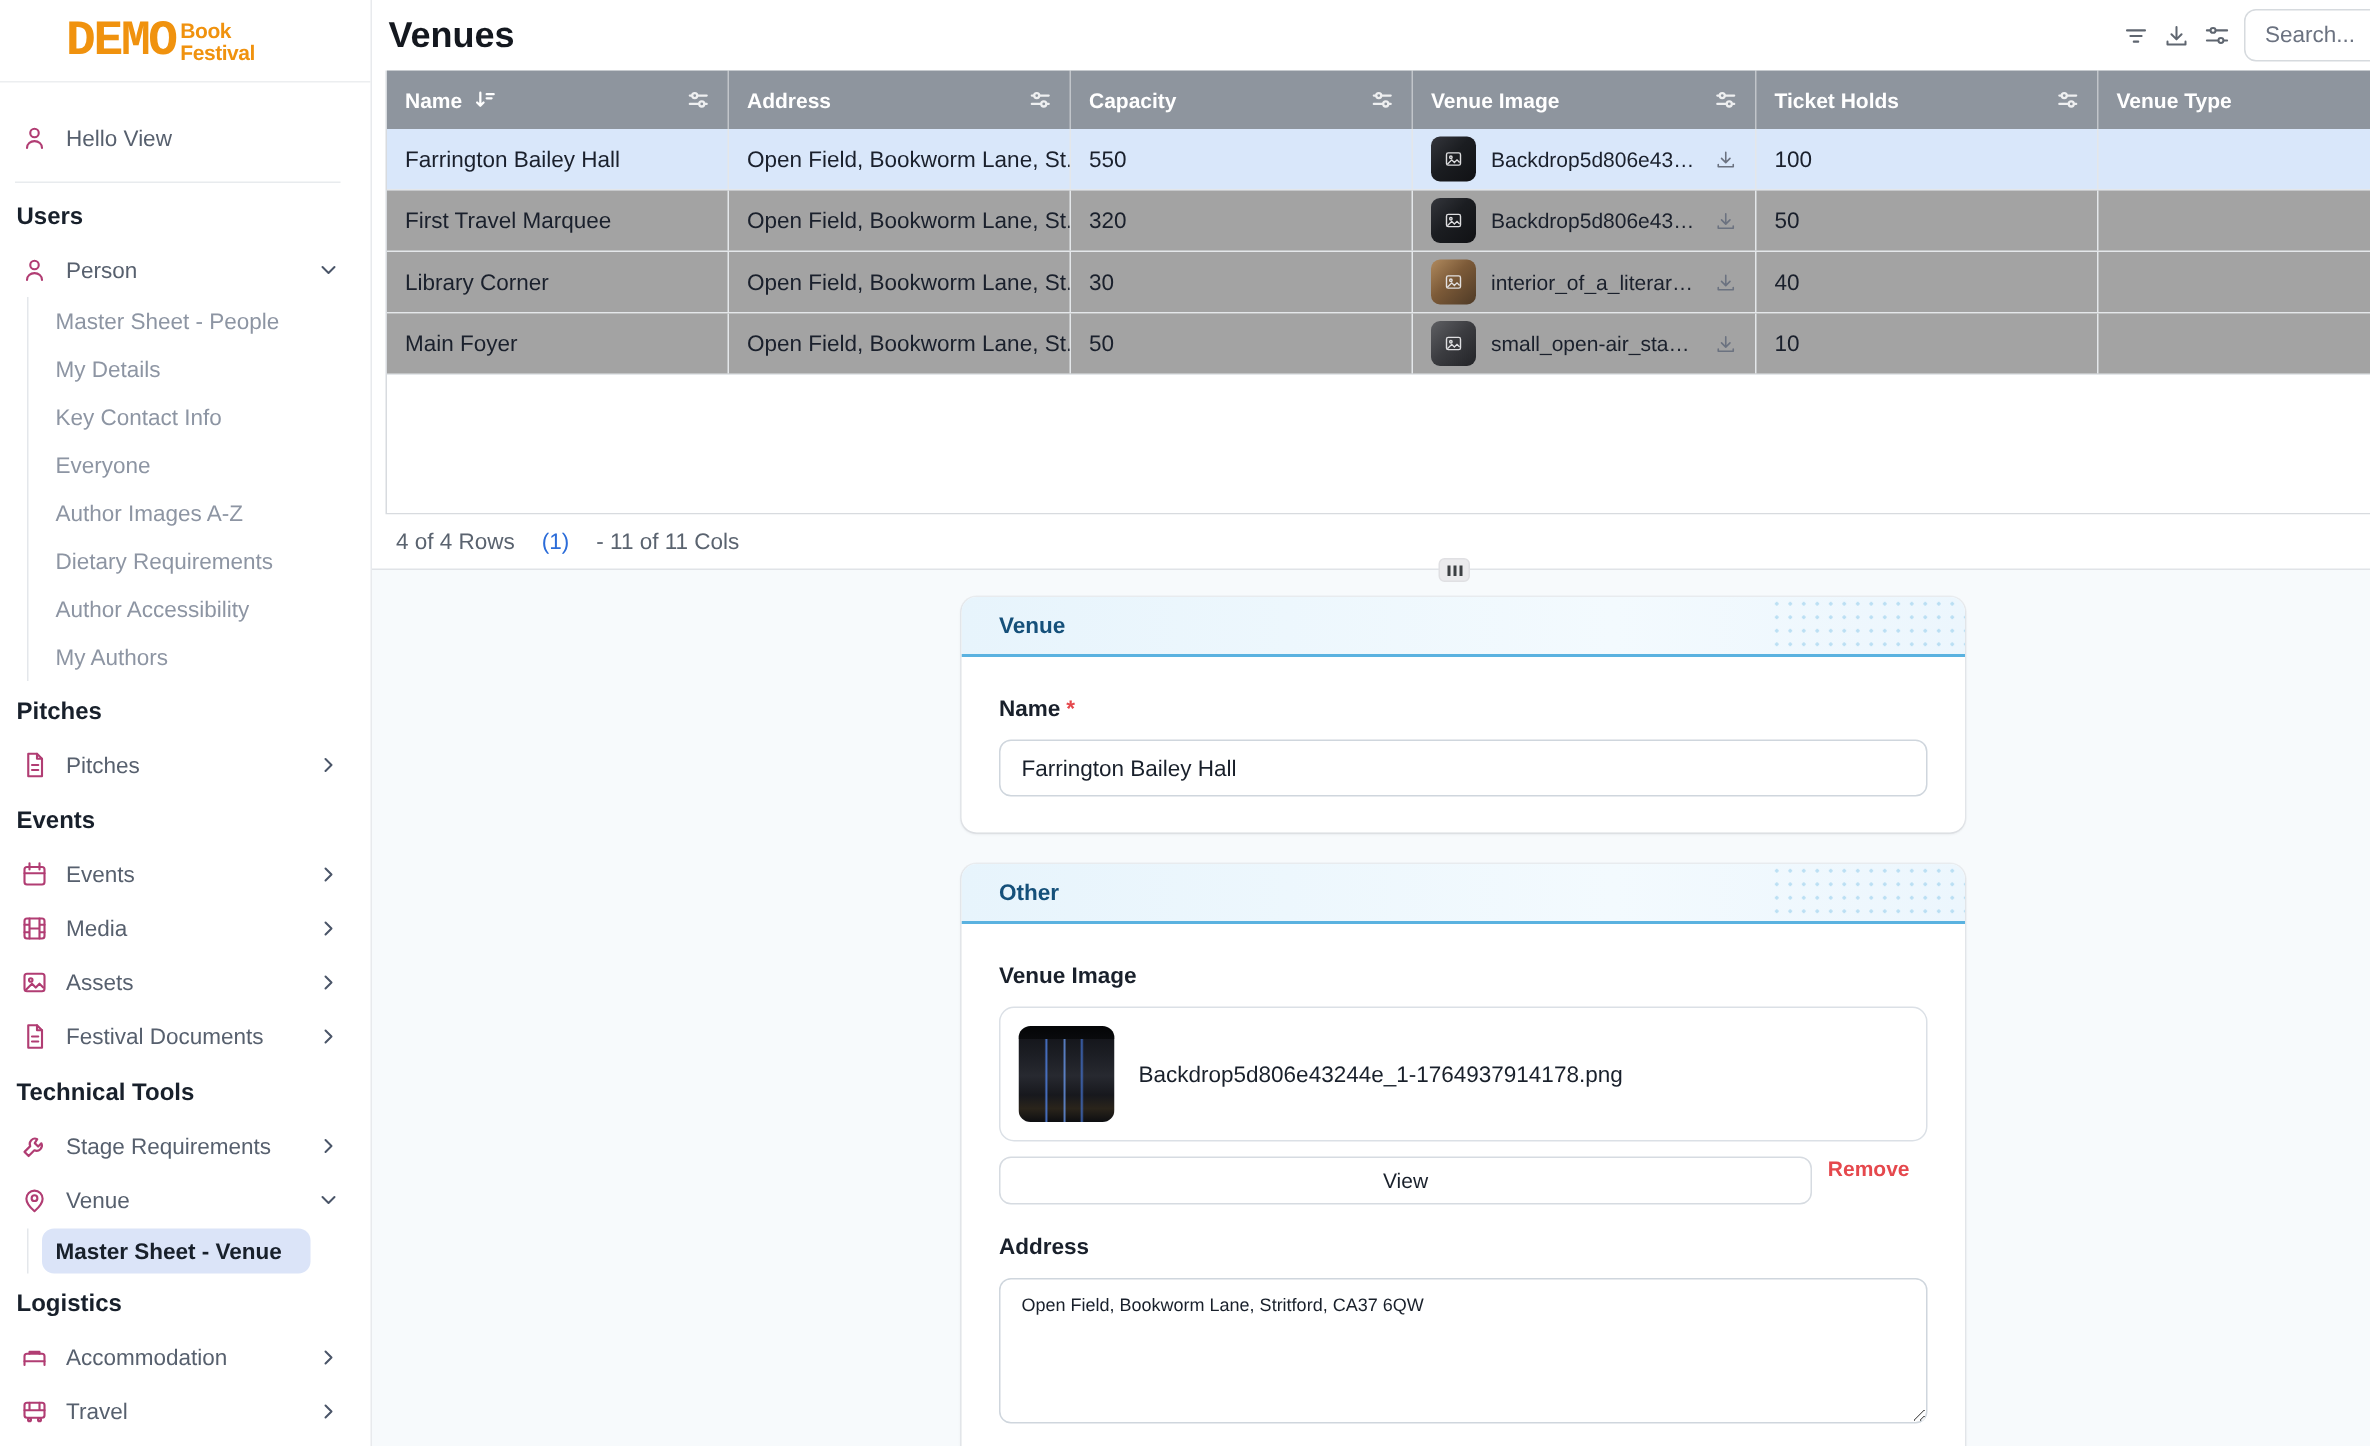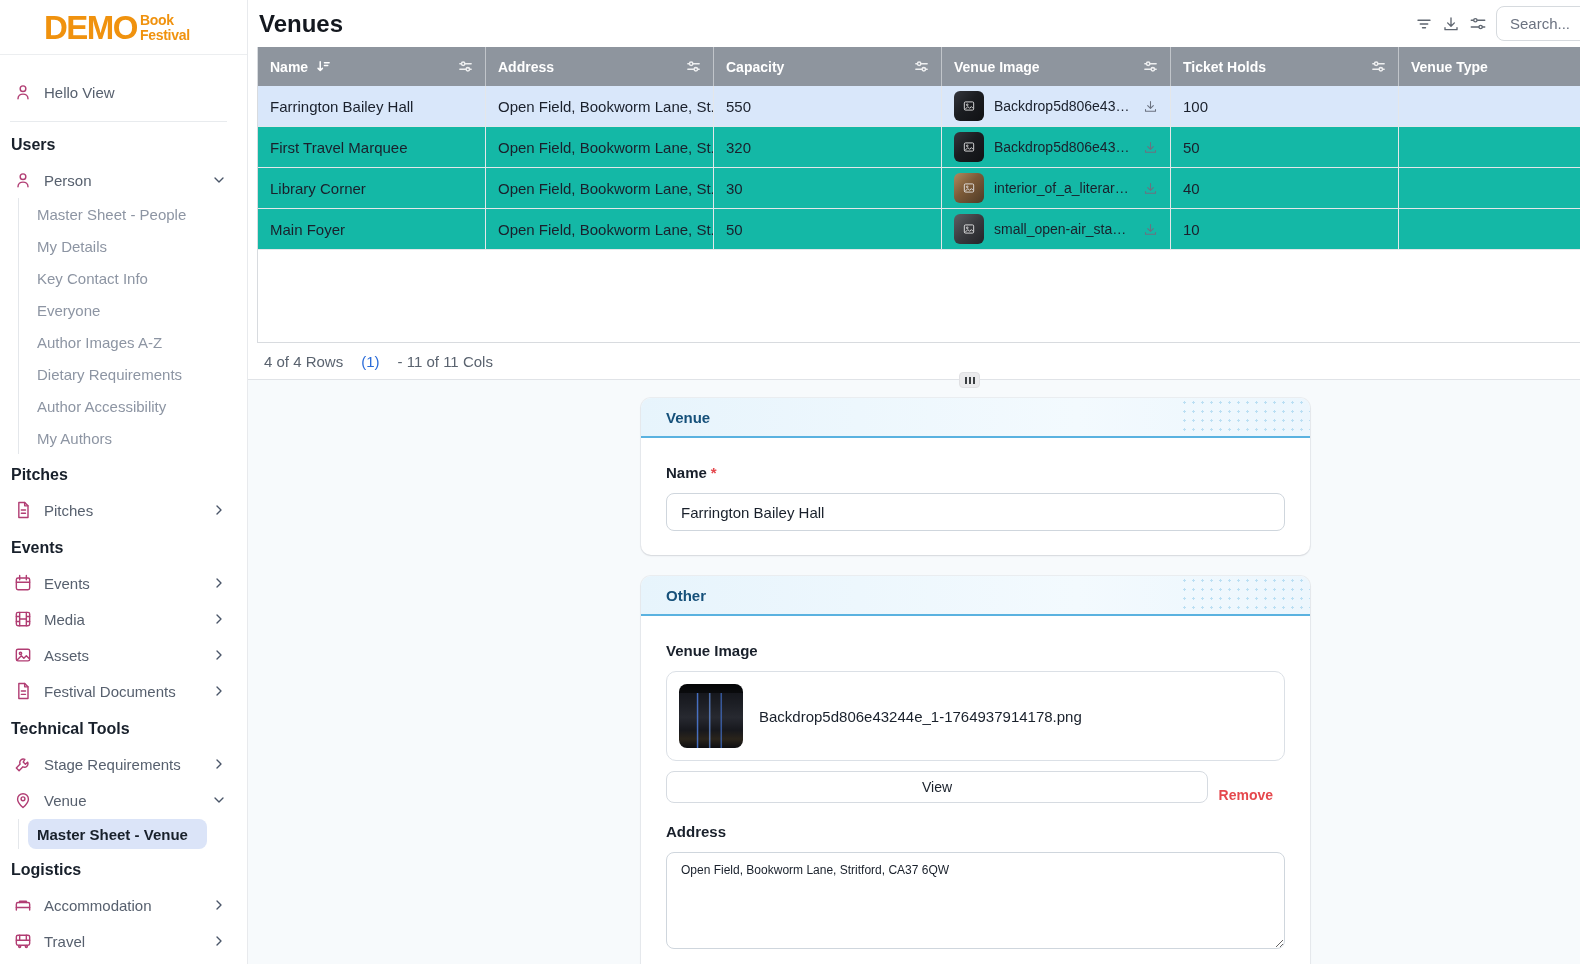--- a/index.html
+++ b/index.html
@@ -2,21 +2,21 @@
 <html><head>
 <meta charset="utf-8">
 <style>
   * { margin:0; padding:0; box-sizing:border-box; }
   html,body { width:1580px; height:964px; overflow:hidden; }
   body { font-family:"Liberation Sans", sans-serif; background:#fff; display:flex; color:#1a202c; }
 
   
   .sidebar { width:248px; flex:none; border-right:1px solid #e8eaed; display:flex; flex-direction:column; background:#fff; }
   .logo-bar { height:55px; flex:none; border-bottom:1px solid #eceef0; display:flex; align-items:center; padding-left:44px; }
-  .logo-demo { font-size:33px; font-weight:900; color:#f0920e; letter-spacing:-1.5px; line-height:1; }
+  .logo-demo { font-size:33px; font-weight:900; color:#f0920e; letter-spacing:-1.5px; line-height:1;font-family:Liberation Mono, monospace; }
   .logo-sub { display:flex; flex-direction:column; line-height:1.05; margin-left:3px; margin-top:2px; }
   .logo-sub span { font-size:14px; font-weight:800; color:#f0920e; letter-spacing:-0.3px; }
   .nav { flex:1; overflow:hidden; padding:6px 10px 0 0; }
   .nav-item { height:36px; display:flex; align-items:center; gap:11px; padding-left:13px; padding-right:10px; font-size:15px; color:#57606e; cursor:pointer; }
   .nav-item.hello { margin-top:14px; height:34px; }
   .nav-divider { border-top:1px solid #e8ebee; margin:12px 10px 6px 10px; }
   .nav-section { height:34px; display:flex; align-items:center; font-size:16px; font-weight:700; color:#18202b; padding-left:11px; margin-top:3px; }
   .nav-ic { width:20px; height:20px; flex:none; stroke:#b13d73; fill:none; stroke-width:1.7; stroke-linecap:round; stroke-linejoin:round; }
   .chev { width:16px; height:16px; margin-left:auto; stroke:#4a5568; fill:none; stroke-width:2; stroke-linecap:round; stroke-linejoin:round; flex:none; }
   .sub-list { margin:0 0 4px 18px; border-left:1px solid #e4e7eb; }
@@ -33,21 +33,21 @@
   .search-input::placeholder { color:#6b7280; }
 
   
   .grid-table { margin-left:9px; border-left:1px solid #d8dbdf; }
   .t-header, .t-row { display:grid; grid-template-columns:228px 228px 228px 229px 228px minmax(120px,1fr); }
   .t-header { height:39px; background:#8e959e; }
   .th { display:flex; align-items:center; gap:8px; padding:0 12px; color:#fff; font-size:14px; font-weight:700; border-right:1px solid rgba(255,255,255,.45); cursor:pointer; overflow:hidden; white-space:nowrap; }
   .th:last-child { border-right:none; }
   .hdr-ic { width:15px; height:15px; stroke:#fff; fill:none; stroke-width:1.6; stroke-linecap:round; stroke-linejoin:round; flex:none; }
   .th .flt { margin-left:auto; opacity:.85; cursor:pointer; }
-  .t-row { height:41px; background:#14b8a6; border-bottom:1px solid #e4e7ea; cursor:pointer; }
+  .t-row { height:41px; background:#a3a3a3; border-bottom:1px solid #e4e7ea; cursor:pointer; }
   .t-row.selected { background:#d9e7fa; }
   .td { display:flex; align-items:center; padding:0 12px; font-size:15px; color:#1a202c; border-right:1px solid #e4e7ea; overflow:hidden; white-space:nowrap; }
   .td:last-child { border-right:none; }
   .img-cell { gap:10px; }
   .thumb { width:30px; height:30px; border-radius:6px; flex:none; display:flex; align-items:center; justify-content:center; }
   .thumb svg { width:14px; height:14px; stroke:#e8e8ea; fill:none; stroke-width:1.6; opacity:.95; }
   .thumb-dark { background:linear-gradient(135deg,#34363c 0%,#1b1d21 45%,#101114 100%); }
   .thumb-brown { background:linear-gradient(135deg,#b08a5e 0%,#7c5a38 45%,#4e3a26 100%); }
   .thumb-gray { background:linear-gradient(135deg,#5e5f63 0%,#3a3b3f 50%,#232428 100%); }
   .cell-file-name { font-size:14px; overflow:hidden; text-overflow:ellipsis; flex:1; min-width:0; }
@@ -71,21 +71,21 @@
   .upload-box { border:1px solid #dbe0e6; border-radius:10px; padding:12px; display:flex; align-items:center; gap:16px; }
   .upload-thumb { width:64px; height:64px; border-radius:8px; flex:none;
     background:
       linear-gradient(180deg,#040506 0px,#0a0b0d 9px, transparent 9px),
       linear-gradient(90deg, transparent 27%, rgba(80,130,230,.85) 29%, transparent 31%),
       linear-gradient(90deg, transparent 46%, rgba(110,160,250,.75) 48%, transparent 50%),
       linear-gradient(90deg, transparent 64%, rgba(70,120,220,.8) 66%, transparent 68%),
       linear-gradient(180deg,#101116 0%,#1c1e24 30%,#272930 52%,#17181d 72%,#2a241b 86%,#0d0e11 100%);
   }
   .upload-name { font-size:15px; color:#19202b; }
-  .view-row { display:flex; align-items:flex-end; margin-top:10px; }
+  .view-row { display:flex; align-items:flex-start; margin-top:10px; }
   .view-btn { width:542px; height:32px; border:1px solid #d6dbe1; background:#fff; border-radius:8px; font-size:14px; font-weight:500; color:#19202b; display:flex; align-items:center; justify-content:center; cursor:pointer; }
   .remove-link { margin-left:auto; margin-right:12px; color:#e5484d; font-size:14px; font-weight:700; cursor:pointer; }
   .addr-label { margin-top:20px; }
   .textarea { width:100%; height:97px; border:1px solid #cfd6dd; border-radius:8px; padding:10px 14px; font-size:12px; color:#19202b; font-family:inherit; resize:both; outline:none; }
 </style>
 </head>
 <body>
 
 <div class="sidebar">
   <div class="logo-bar">

